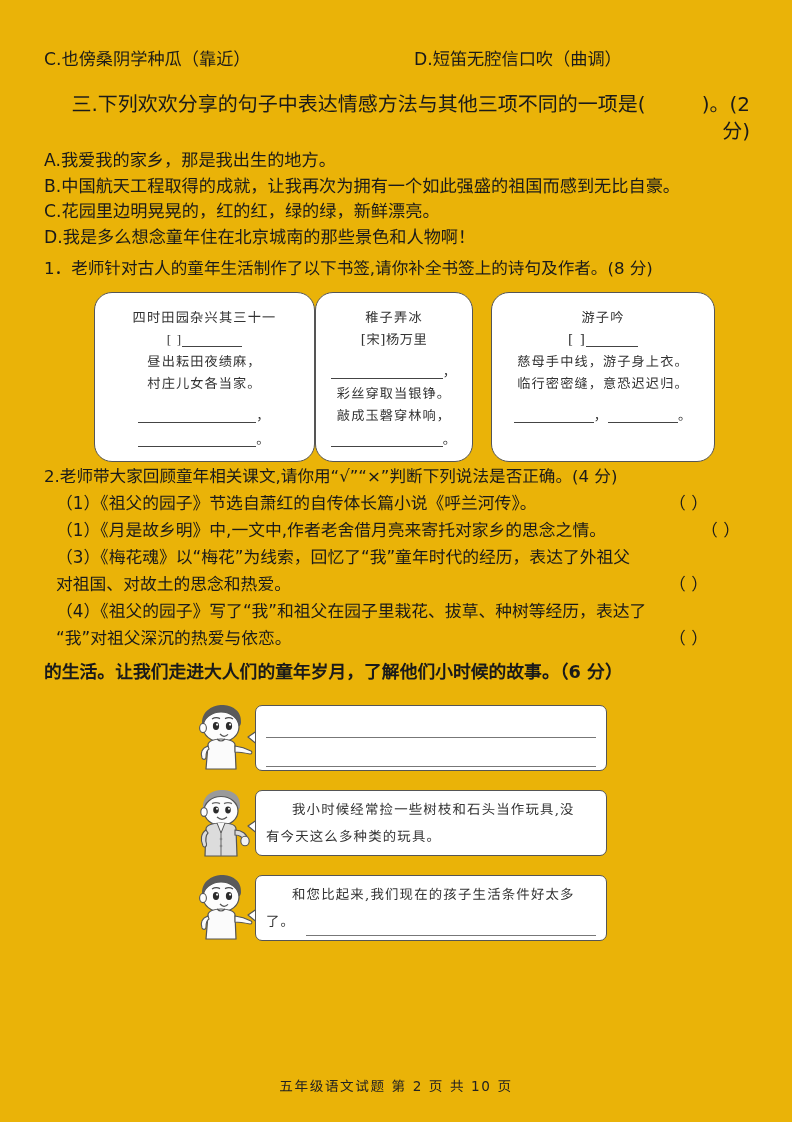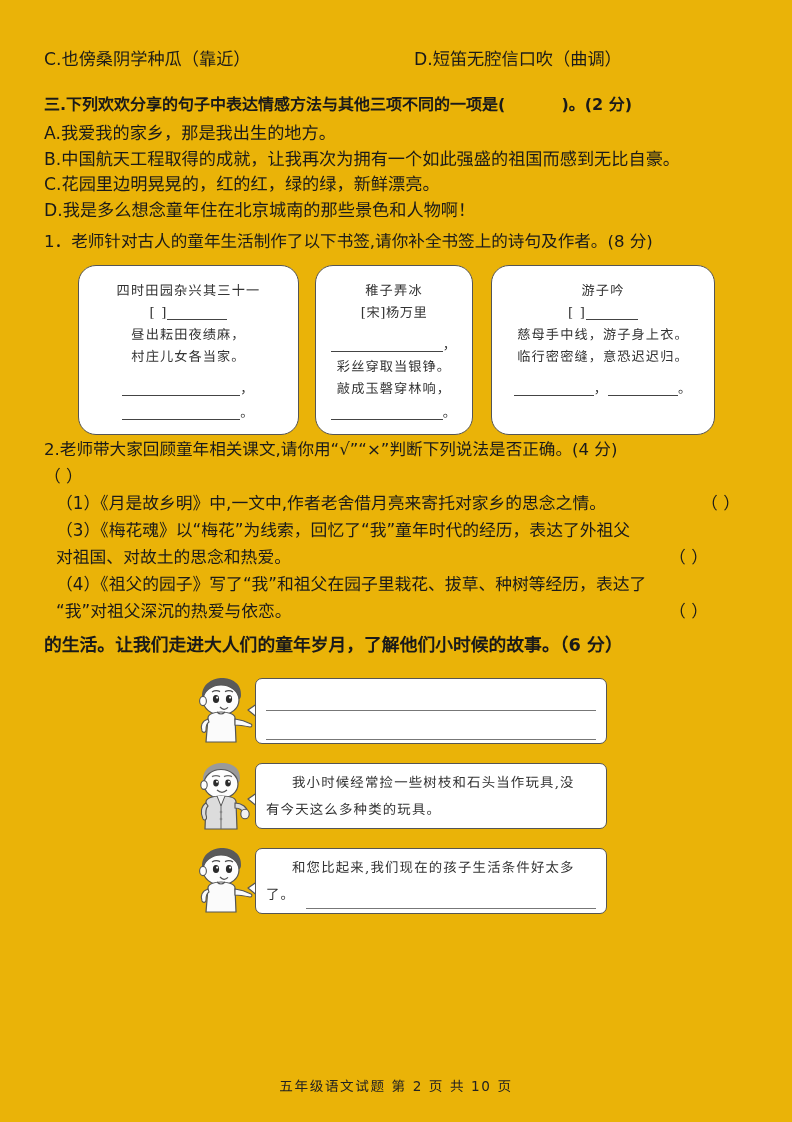--- a/index.html
+++ b/index.html
@@ -29,25 +29,26 @@
   .opt-row {
     display: flex;
     font-size: 17.2px;
     line-height: 26px;
     margin-bottom: 3px;
   }
   .opt-c { width: 370px; }
   .opt-d { }
 
   .heading {
-    font-weight: bold;
-    font-size: 16px;
+    font-weight: normal;
+    font-size: 20px;
     line-height: 27px;
     margin-top: 10px;
     margin-bottom: 3px;
+    text-align: right;
   }
   .heading-wide {
     font-weight: bold;
     font-size: 17.8px;
     line-height: 28.5px;
   }
   .choice {
     font-size: 17.2px;
     line-height: 25.5px;
     margin-left: 0px;
@@ -86,21 +87,21 @@
     position: absolute;
     top: 0;
     border: 1.2px solid #555;
     border-radius: 18px;
     background: #fff;
     box-sizing: border-box;
     height: 170px;
     font-family: "DejaVu Serif", "Liberation Serif", serif;
     color: #333;
   }
-  .card-1 { left: 34px;  width: 221px; }
+  .card-1 { left: 50px;  width: 221px; font-family: Liberation Serif, serif; }
   .card-2 { left: 271px; width: 158px; }
   .card-3 { left: 447px; width: 224px; }
 
   .card-inner {
     padding: 14px 12px 0 12px;
     font-size: 13.2px;
     line-height: 22px;
   }
   .ctitle { text-align: center; letter-spacing: 1.2px; }
   .cauthor { text-align: center; letter-spacing: 0.6px; }
@@ -257,20 +258,21 @@
           <div class="cpoem-c">临行密密缝，意恐迟迟归。</div>
           <div class="cpoem-c card-pad-top"><span class="ul ul-w80"></span><span>，</span><span class="ul ul-w70"></span><span>。</span></div>
         </div>
       </div>
 
     </div>
 
     <div class="q-line">2.老师带大家回顾童年相关课文,请你用“√”“×”判断下列说法是否正确。(4 分)</div>
 
     <div class="tf-row">
+      <div class="tf-text">（1）《祖父的园子》节选自萧红的自传体长篇小说《呼兰河传》。</div>
       <div class="tf-mark">（      ）</div>
     </div>
 
     <div class="tf-row">
       <div class="tf-text">（1）《月是故乡明》中,一文中,作者老舍借月亮来寄托对家乡的思念之情。</div>
       <div class="tf-mark" style="padding-right:10px">（      ）</div>
     </div>
 
     <div class="tf-block">
       <div>（3）《梅花魂》以“梅花”为线索，回忆了“我”童年时代的经历，表达了外祖父</div>

